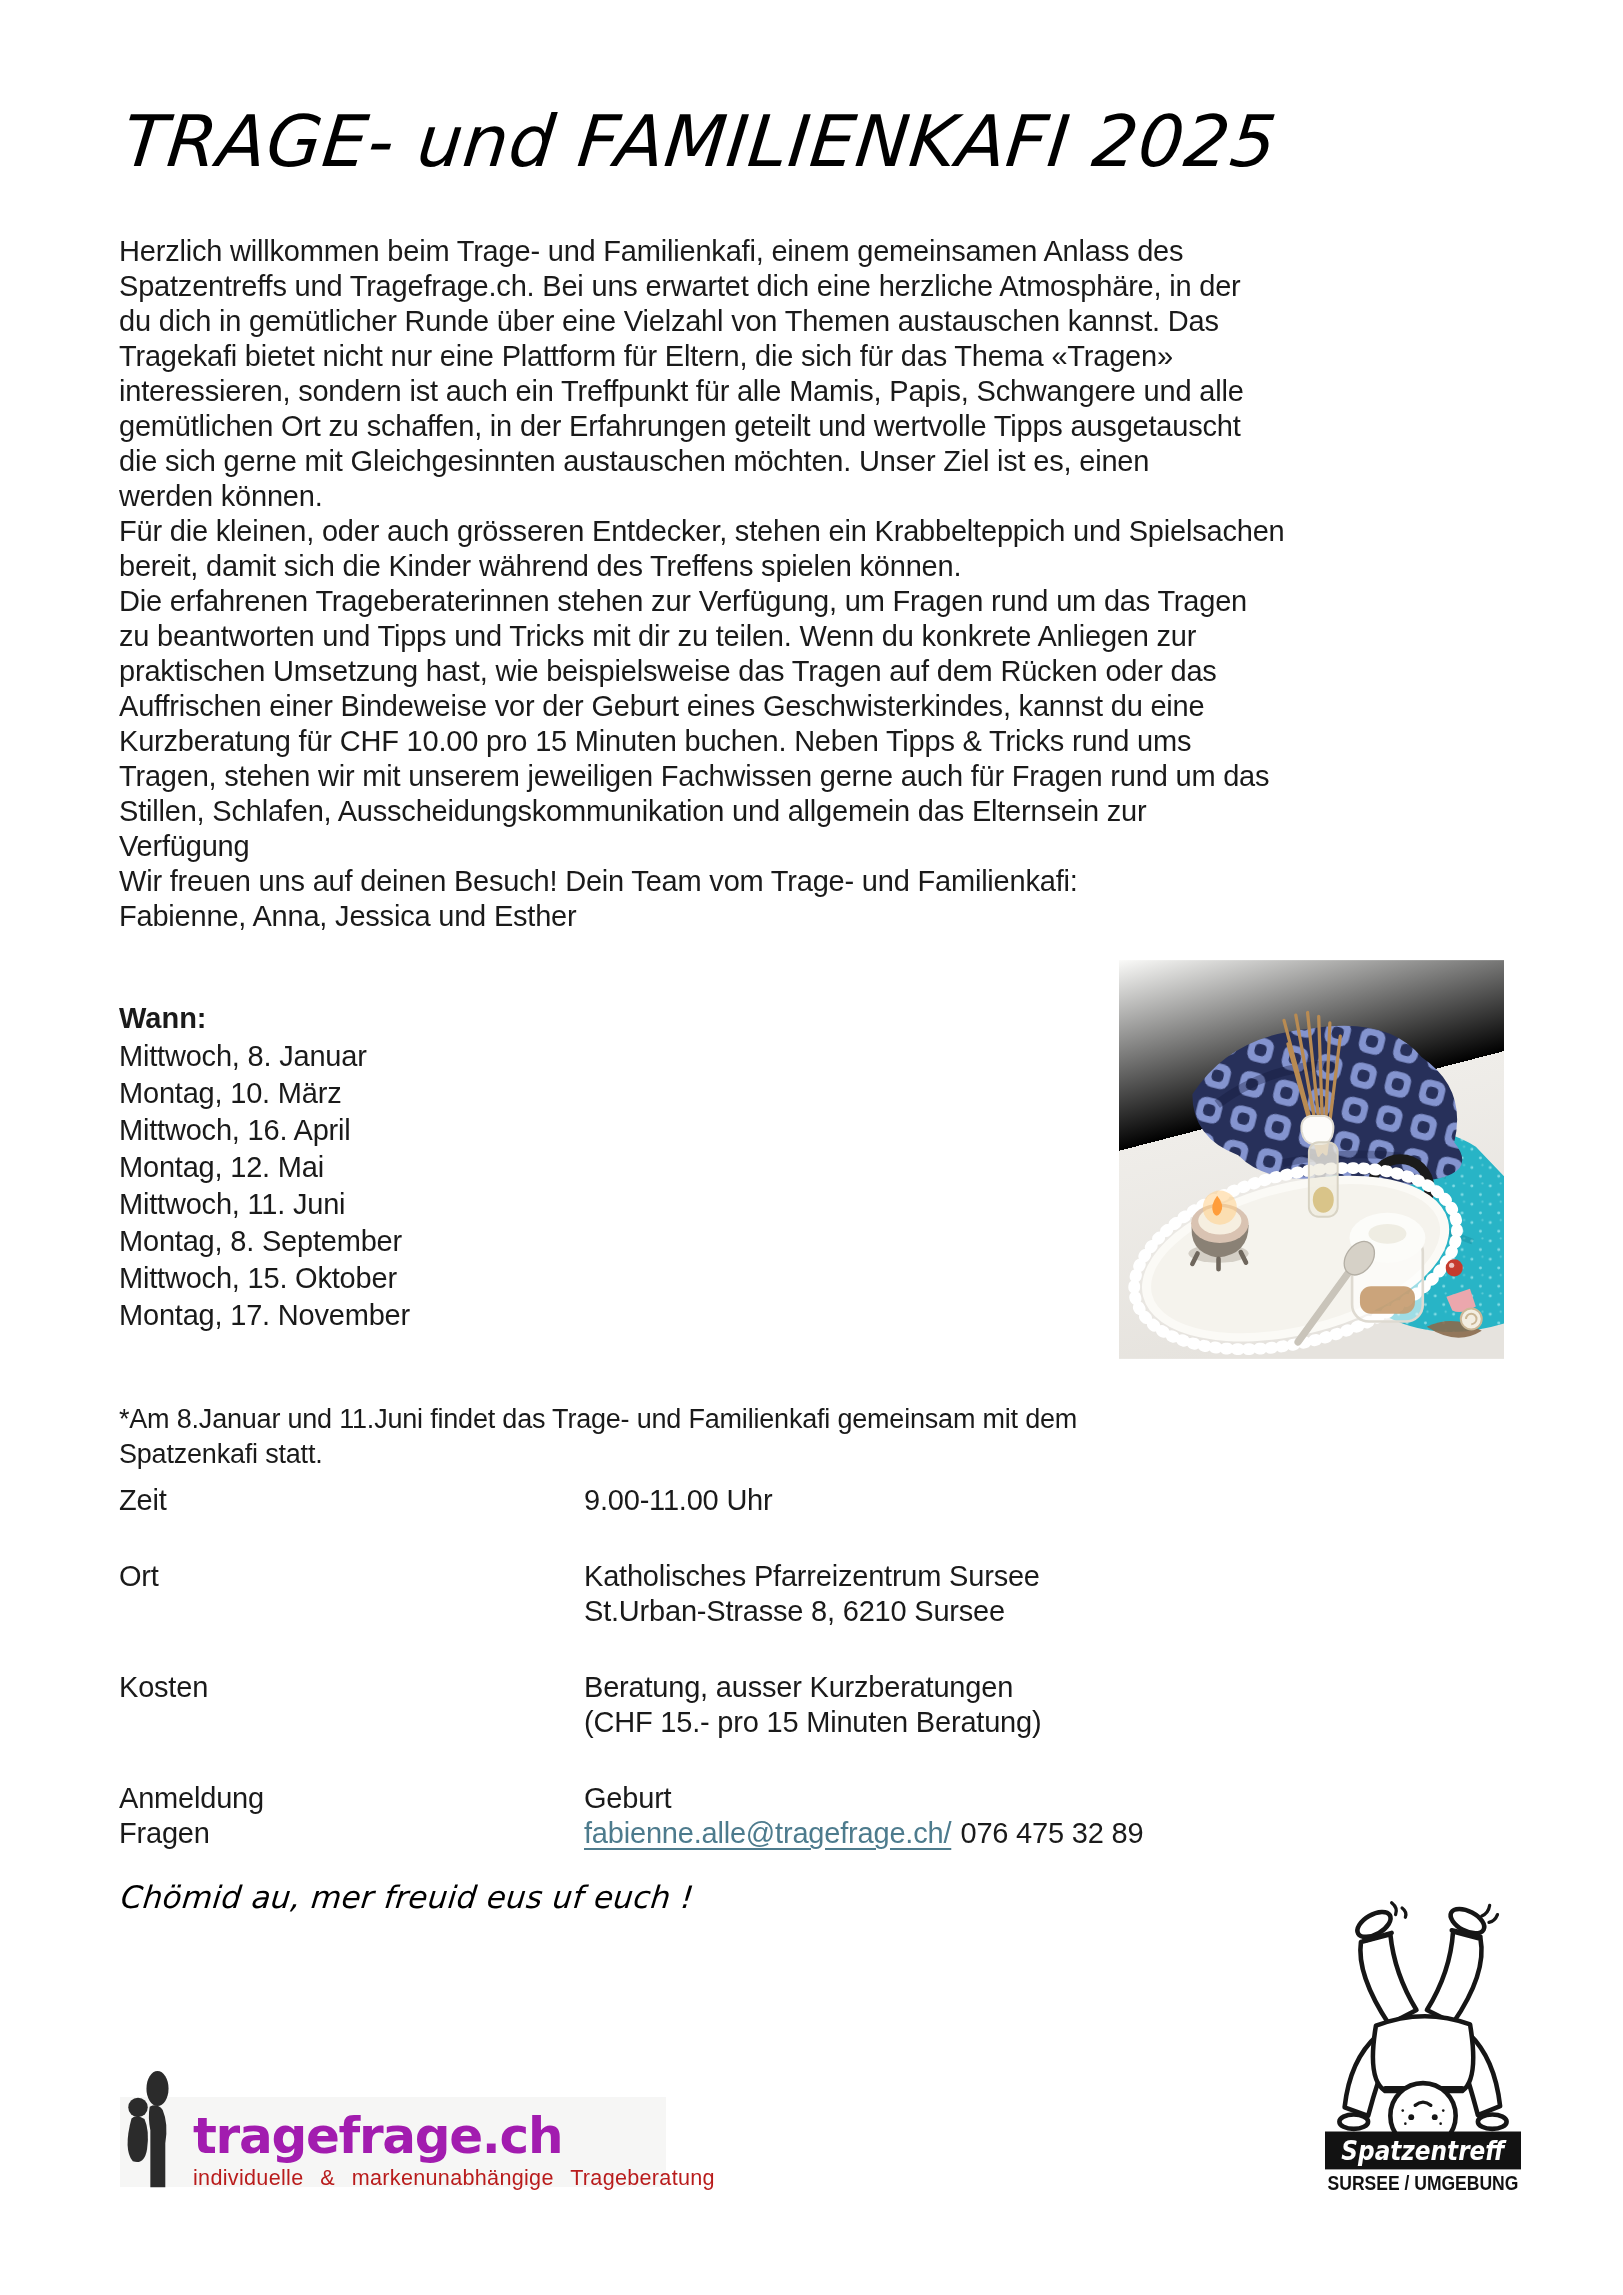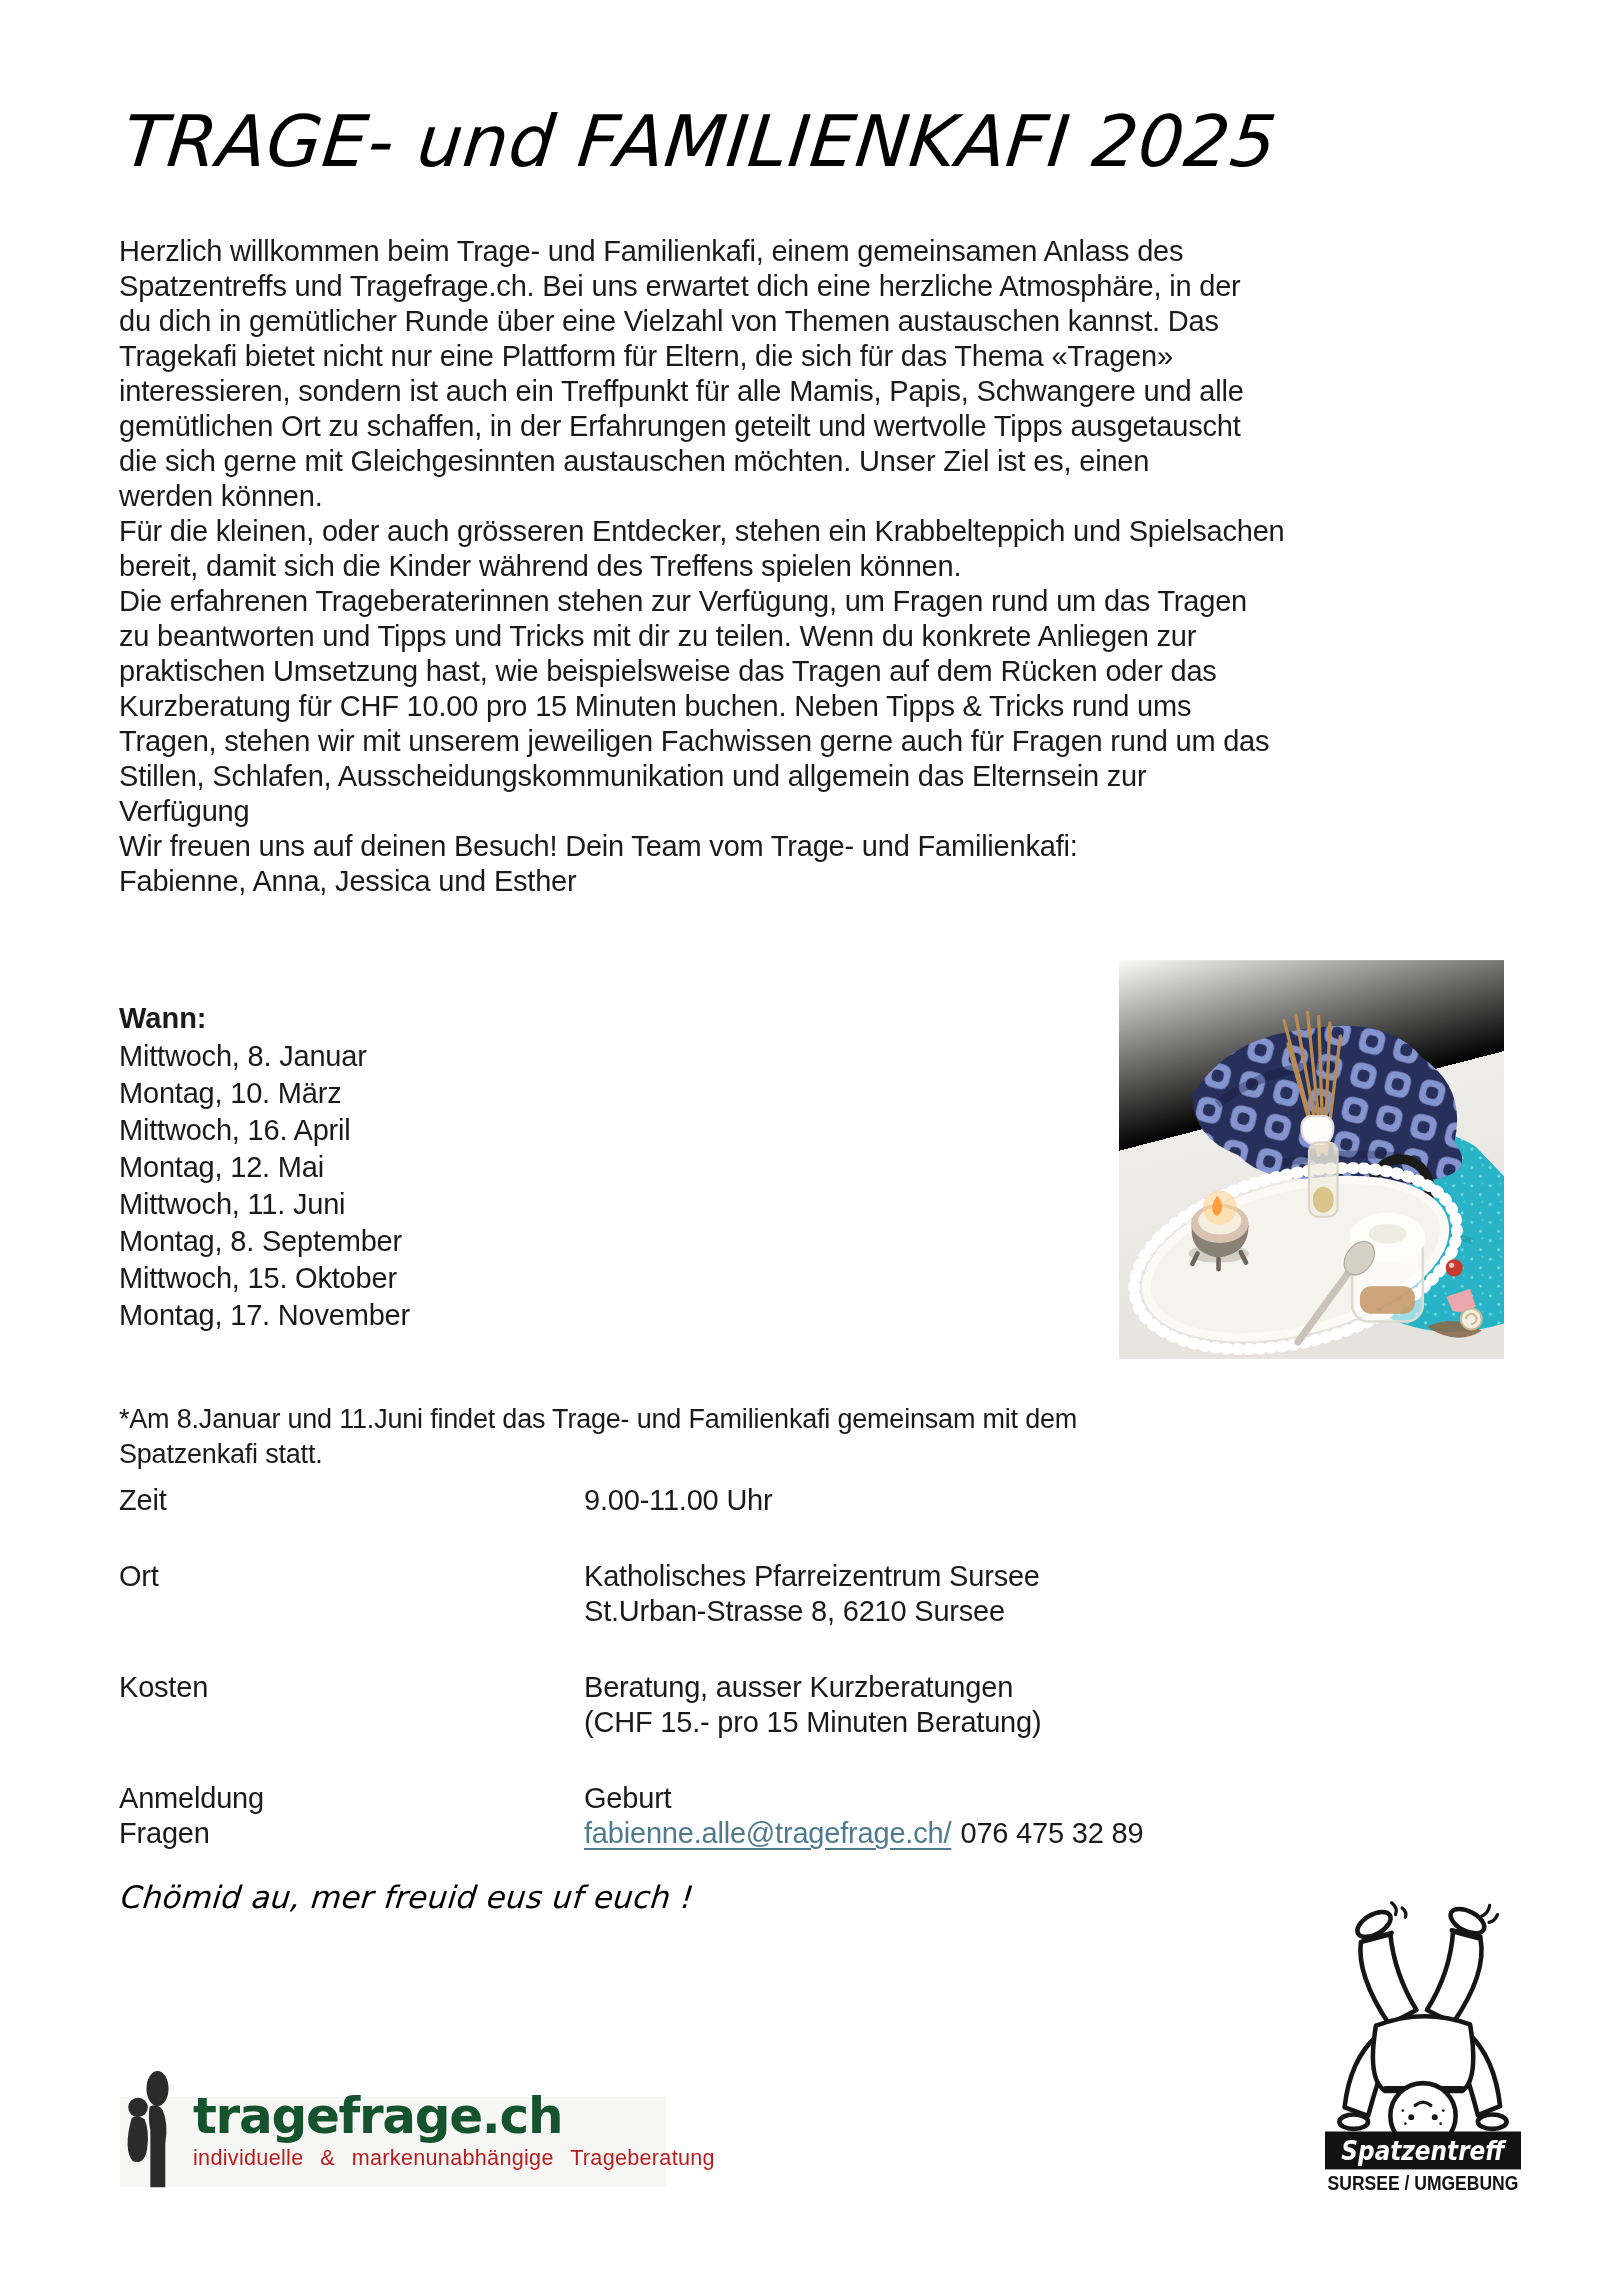--- a/index.html
+++ b/index.html
@@ -58,23 +58,24 @@
     font-size:31px;line-height:1.3;letter-spacing:0.3px;white-space:nowrap;
   }
   
   .tf-logo{
     position:absolute;left:120px;top:2097px;width:546px;height:90px;
     background:#f6f6f5;
   }
   .tf-figure{position:absolute;left:5.2px;top:-27.5px;overflow:visible;}
   .tf-text{position:absolute;left:73px;top:-6.5px;}
   .tf-name{
-    font-size:50px;font-weight:bold;color:#14532d;
+    font-size:50px;font-weight:bold;color:#a21caf;
     letter-spacing:-1.3px;line-height:1;
     font-family:"DejaVu Sans", sans-serif;
+    margin-top:20px;
   }
   .tf-tag{
     margin-top:6.5px;
     font-size:21.6px;color:#b91c1c;
     letter-spacing:0.3px;word-spacing:10.5px;
     line-height:1;white-space:nowrap;
   }
   
   .sp-logo{position:absolute;left:1325px;top:1888px;width:196px;height:308px;line-height:0;text-align:center;}
 </style>
@@ -93,20 +94,21 @@
       <div class="line">Tragekafi bietet nicht nur eine Plattform für Eltern, die sich für das Thema «Tragen»</div>
       <div class="line">interessieren, sondern ist auch ein Treffpunkt für alle Mamis, Papis, Schwangere und alle</div>
       <div class="line">gemütlichen Ort zu schaffen, in der Erfahrungen geteilt und wertvolle Tipps ausgetauscht</div>
       <div class="line">die sich gerne mit Gleichgesinnten austauschen möchten. Unser Ziel ist es, einen</div>
       <div class="line">werden können.</div>
       <div class="line">Für die kleinen, oder auch grösseren Entdecker, stehen ein Krabbelteppich und Spielsachen</div>
       <div class="line">bereit, damit sich die Kinder während des Treffens spielen können.</div>
       <div class="line">Die erfahrenen Trageberaterinnen stehen zur Verfügung, um Fragen rund um das Tragen</div>
       <div class="line">zu beantworten und Tipps und Tricks mit dir zu teilen. Wenn du konkrete Anliegen zur</div>
       <div class="line">praktischen Umsetzung hast, wie beispielsweise das Tragen auf dem Rücken oder das</div>
+      <div class="line">Auffrischen einer Bindeweise vor der Geburt eines Geschwisterkindes, kannst du eine</div>
       <div class="line">Kurzberatung für CHF 10.00 pro 15 Minuten buchen. Neben Tipps &amp; Tricks rund ums</div>
       <div class="line">Tragen, stehen wir mit unserem jeweiligen Fachwissen gerne auch für Fragen rund um das</div>
       <div class="line">Stillen, Schlafen, Ausscheidungskommunikation und allgemein das Elternsein zur</div>
       <div class="line">Verfügung</div>
       <div class="line">Wir freuen uns auf deinen Besuch! Dein Team vom Trage- und Familienkafi:</div>
       <div class="line">Fabienne, Anna, Jessica und Esther</div>
     </div>
 
   <div class="wann">Wann:</div>
 

